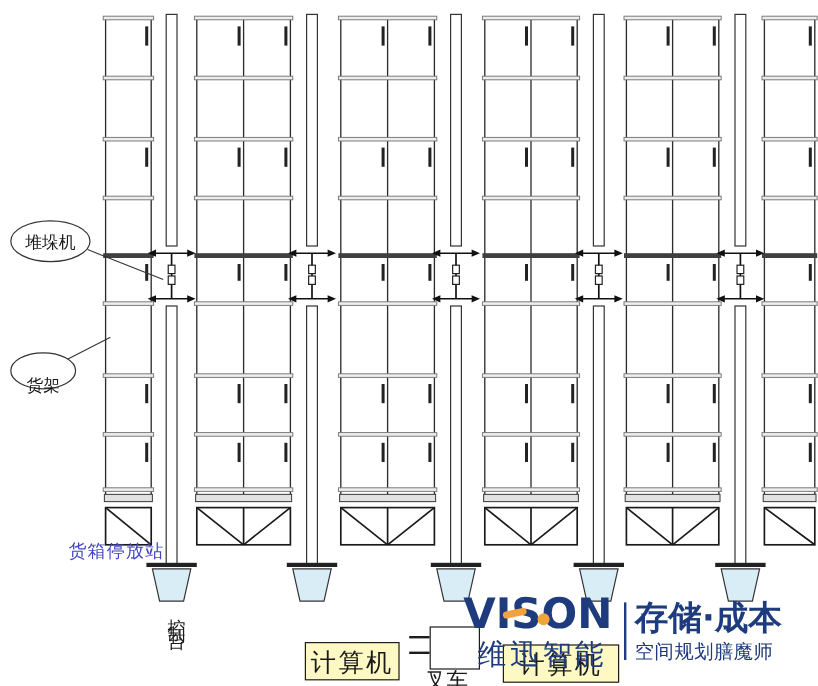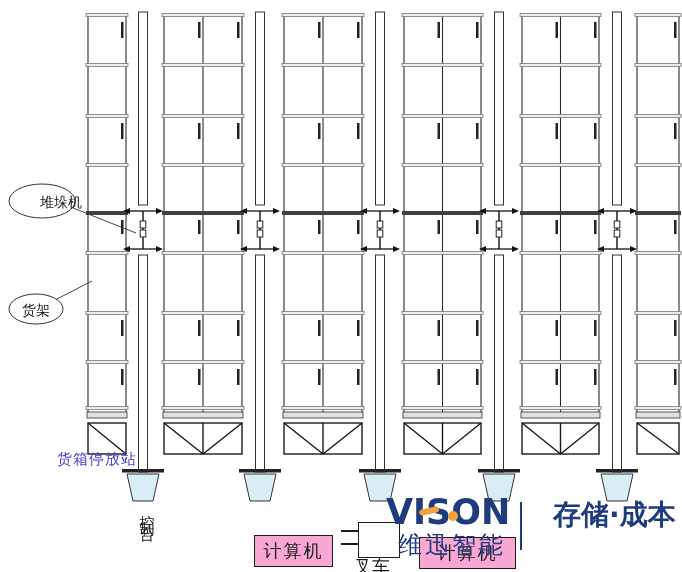--- a/index.html
+++ b/index.html
@@ -9,23 +9,23 @@
   }
   .stage svg{position:absolute;left:0;top:0;}
   .lbl{position:absolute;color:#1a1a1a;white-space:nowrap;}
   .callout-txt{font-size:14px;text-align:center;}
   .station-lbl{font-size:15px;color:var(--station-blue,#4343c9);letter-spacing:1px;}
   .vtext{
     writing-mode:vertical-rl;text-orientation:upright;
     font-size:15px;letter-spacing:6px;line-height:18px;
   }
   .box{
-    position:absolute;border:1.5px solid #1d1d1d;background:#f9a8d4;
-    display:flex;align-items:center;justify-content:center;
-    font-size:18px;letter-spacing:2px;color:#1a1a1a;
+    position:absolute;border:1.5px solid #1d1d1d;background:#fef9c3;
+    display:flex;align-items:flex-end;justify-content:center;
+    font-size:21px;letter-spacing:2px;color:#1a1a1a;
   }
   .fork{position:absolute;height:2px;background:#1d1d1d;}
   .forklift-body{position:absolute;border:1.6px solid #1d1d1d;background:#fff;}
   .logo-word{
     position:absolute;left:386px;top:494px;height:36px;
     font-size:35px;font-weight:bold;color:var(--navy,#1e3c7d);
     letter-spacing:0px;line-height:36px;
   }
   .logo-dot{
     position:absolute;left:62px;top:17px;width:10px;height:10px;border-radius:50%;
@@ -38,21 +38,21 @@
   .brand-cn{
     position:absolute;left:398px;top:529px;font-size:24px;font-weight:normal;
     color:var(--navy,#1e3c7d);letter-spacing:3px;
   }
   .logo-divider{
     position:absolute;left:520px;top:502px;width:2px;height:48px;
     background:var(--navy,#1e3c7d);
   }
   .tagline-main{
     position:absolute;left:529px;top:496px;font-size:28px;font-weight:bold;
-    color:var(--navy,#1e3c7d);letter-spacing:0px;margin-left:24px;
+    color:var(--navy,#1e3c7d);letter-spacing:0px;
   }
   .tagline-sub{
     position:absolute;left:529px;top:533px;font-size:16px;
     color:var(--navy,#1e3c7d);letter-spacing:0.5px;
   }
 </style>
 </head>
 <body>
 
 <div class="stage" id="stage" style="--navy: #1e3c7d; --orange: #f2a33c; --station-blue: #4343c9;">
@@ -314,23 +314,23 @@
         </g>
       </g>
       <g>
         <line x1="73" y1="208" x2="136" y2="233" stroke="#333" stroke-width="0.9"></line>
         <line x1="55" y1="300" x2="92" y2="281" stroke="#333" stroke-width="0.9"></line>
         <ellipse cx="42" cy="201" rx="33" ry="17" fill="#fff" stroke="#333" stroke-width="1"></ellipse>
         <ellipse cx="36" cy="309" rx="27" ry="15" fill="#fff" stroke="#333" stroke-width="1"></ellipse>
       </g>
     </svg>
 
-  <div class="lbl callout-txt" style="left:9px;top:194px;width:66px;padding-left:19px;">堆垛机</div>
-
-  <div class="lbl callout-txt" style="left:9px;top:302px;width:54px;">货架</div>
+  <div class="lbl callout-txt" style="left:9px;top:194px;width:66px;">堆垛机</div>
+
+  <div class="lbl callout-txt" style="left:9px;top:313px;width:54px;">货架</div>
 
   <div class="lbl station-lbl" style="left:57px;top:450px;">货箱停放站</div>
 
   <div class="lbl vtext" style="left:138px;top:503px;height:66px;">控制台</div>
 
   <div class="box" style="left:254px;top:535px;width:77px;height:30px;">
     <span>计算机</span>
   </div>
 
   <div class="box" style="left:419px;top:537px;width:95px;height:30px;">
@@ -348,14 +348,15 @@
     <span class="logo-dot"></span>
     <span class="logo-s-accent"></span>
   </div>
 
   <div class="brand-cn">维迅智能</div>
 
   <div class="logo-divider"></div>
 
   <div class="tagline-main">存储·成本</div>
 
+  <div class="tagline-sub">空间规划膳魔师</div>
 
 </div>
 
 </body></html>

